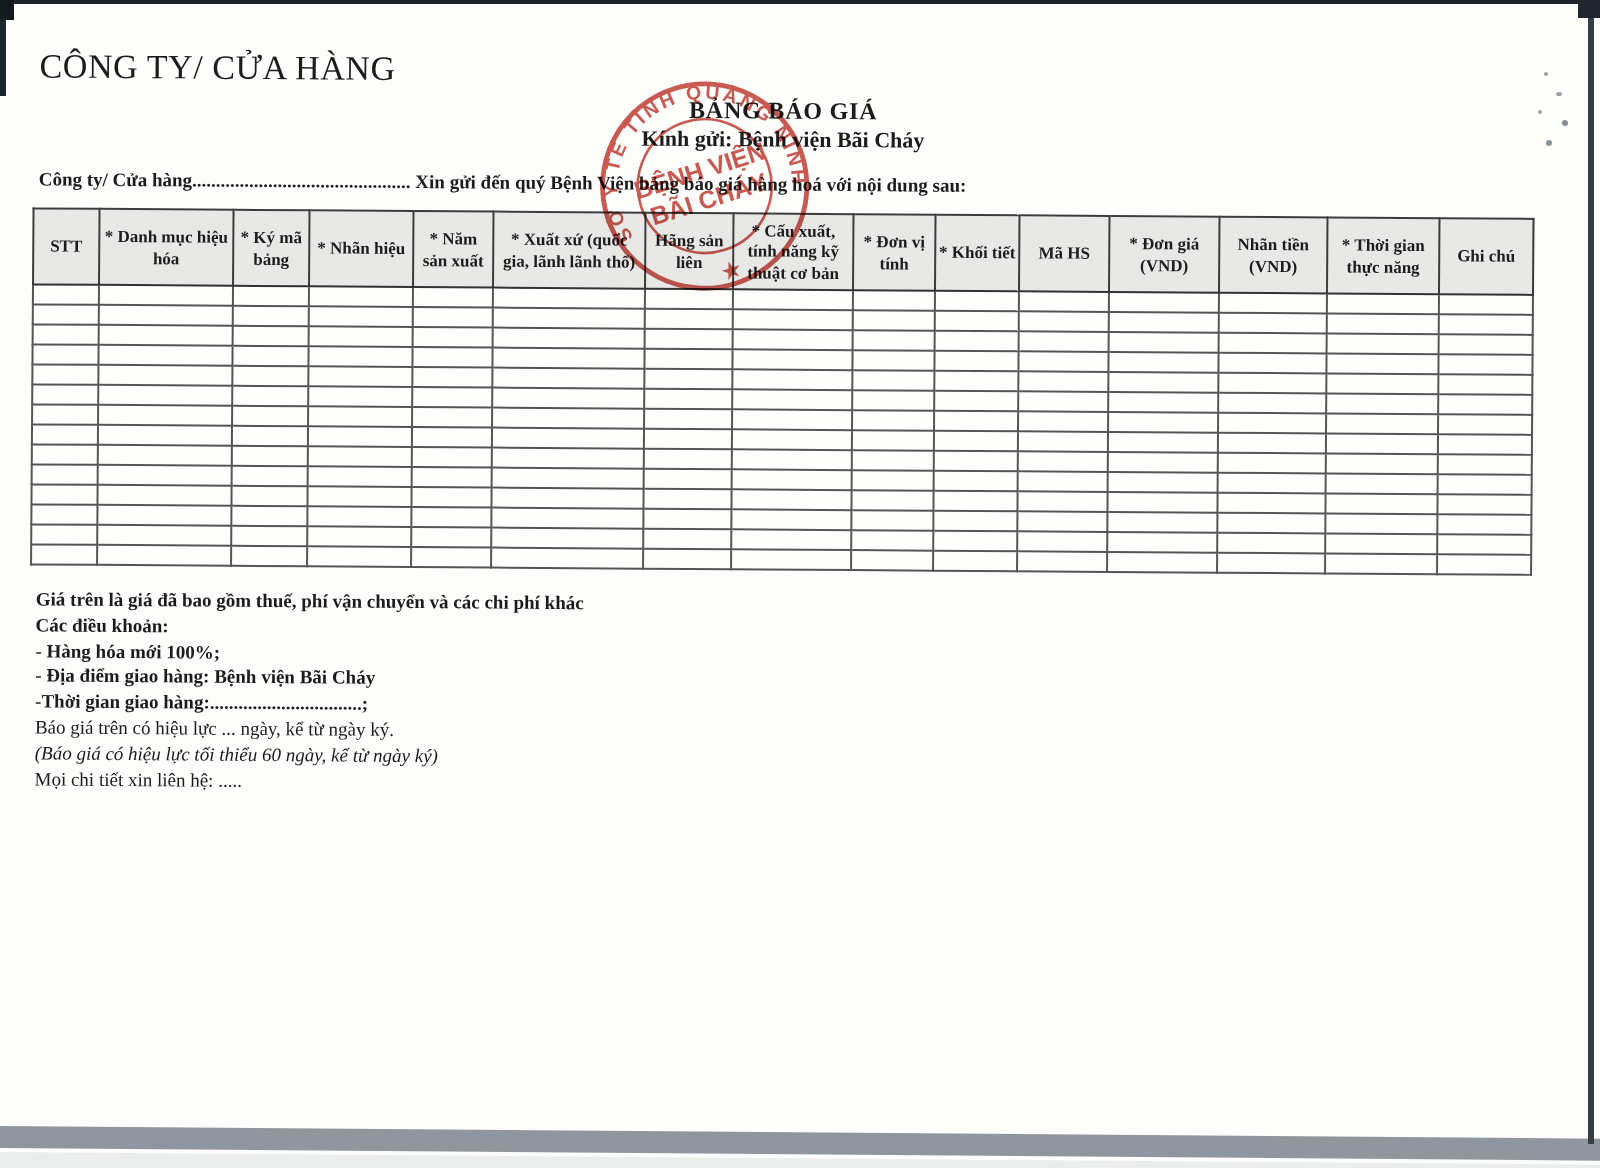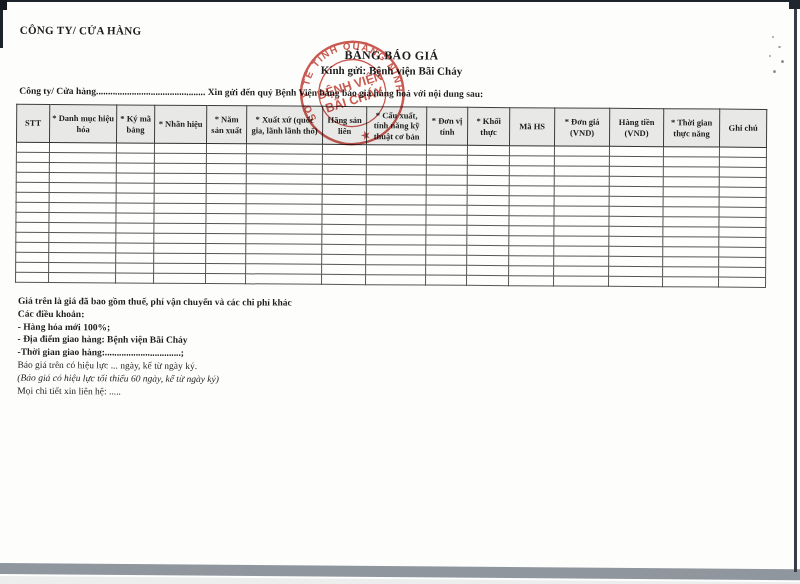--- a/index.html
+++ b/index.html
@@ -16,21 +16,21 @@
   .edge-top{position:absolute;left:0;top:0;width:800px;height:2px;background:#1d232a;}
   .edge-left{position:absolute;left:0;top:0;width:3px;height:48px;background:#1d232a;}
   .corner-tl{position:absolute;left:0;top:0;width:7px;height:10px;background:#14191f;}
   .edge-right{position:absolute;left:794px;top:0;width:3px;height:572px;background:#363d46;}
   .corner-tr{position:absolute;left:789px;top:0;width:11px;height:9px;background:#20262d;}
   .speck{position:absolute;width:2px;height:2px;border-radius:50%;background:#9aa1a6;}
 
   .content{position:absolute;left:0;top:0;width:800px;height:570px;
     transform:rotate(0.4deg);transform-origin:60px 0;}
 
-  .company-header{position:absolute;left:20px;top:24px;font-size:11px;font-weight:bold;letter-spacing:.3px;}
+  .company-header{position:absolute;left:20px;top:24px;font-size:17px;font-weight:normal;letter-spacing:.3px;}
   .title-block{position:absolute;left:92px;top:46px;width:600px;text-align:center;}
   .doc-title{font-size:12px;font-weight:bold;letter-spacing:.4px;}
   .doc-recipient{font-size:11px;font-weight:bold;margin-top:1px;}
   .intro-line{position:absolute;left:20px;top:86px;width:745px;font-size:9.5px;font-weight:bold;white-space:nowrap;}
 
   table.quote{position:absolute;left:17px;top:104px;width:750px;border-collapse:collapse;
     table-layout:fixed;border:1.5px solid #2e2e2e;}
   table.quote th{background:#e8e8e6;border:1px solid #3c3c3c;border-bottom:1.4px solid #333;
     font-size:8.5px;font-weight:bold;line-height:1.18;padding:2px 1px;vertical-align:middle;height:33px;}
   table.quote td{border:1px solid #555;height:9px;padding:0;background:#fefefd;}
@@ -82,24 +82,24 @@
         <tr>
           <th>STT</th>
           <th>* Danh mục hiệu hóa</th>
           <th>* Ký mã bảng</th>
           <th>* Nhãn hiệu</th>
           <th>* Năm sản xuất</th>
           <th>* Xuất xứ (quốc gia, lãnh lãnh thổ)</th>
           <th>Hãng sản liên</th>
           <th>* Cấu xuất, tính năng kỹ thuật cơ bản</th>
           <th>* Đơn vị tính</th>
-          <th>* Khối thực</th>
+          <th>* Khối tiết</th>
           <th>Mã HS</th>
           <th>* Đơn giá (VND)</th>
-          <th>Hàng tiền (VND)</th>
+          <th>Nhãn tiền (VND)</th>
           <th>* Thời gian thực năng</th>
           <th>Ghi chú</th>
         </tr>
       </thead>
       <tbody>
         <tr>
           <td></td>
           <td></td>
           <td></td>
           <td></td>

